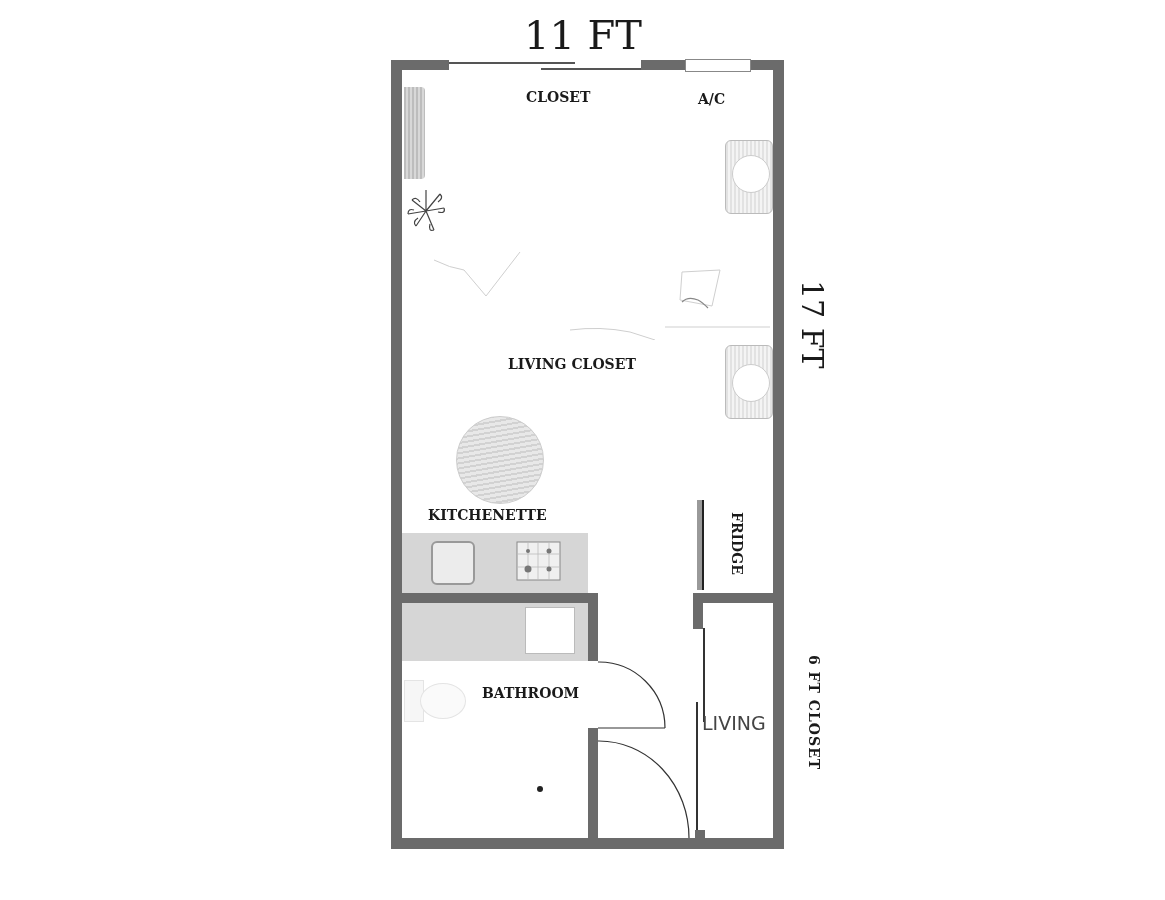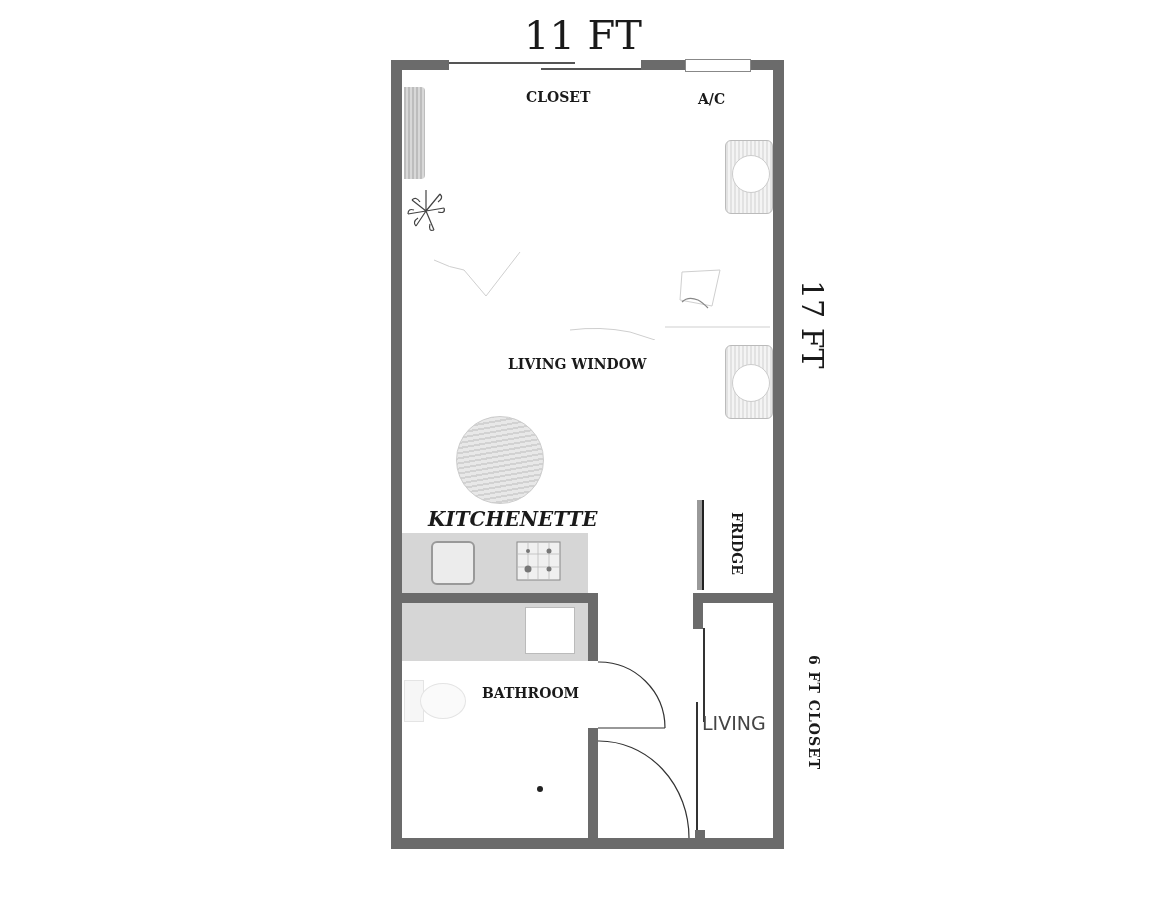--- a/index.html
+++ b/index.html
@@ -59,25 +59,25 @@
     <path d="M252 72 q6 -6 16 -2 q4 2 10 8" stroke="#888" stroke-width="1.2" fill="none"></path>
   </svg>
 
   <div class="chair" style="left:725px; top:140px; width:46px; height:72px;">
     <div class="seat" style="left:6px; top:14px; width:36px; height:36px;"></div>
   </div>
   <div class="chair" style="left:725px; top:345px; width:46px; height:72px;">
     <div class="seat" style="left:6px; top:18px; width:36px; height:36px;"></div>
   </div>
 
-  <div class="label" style="left:508px; top:356px; font-size:14px;">LIVING WINDOW</div>
+  <div class="label" style="left:508px; top:356px; font-size:14px;">LIVING CLOSET</div>
 
   <div class="abs" style="left:456px; top:416px; width:86px; height:86px; border-radius:50%; background:repeating-linear-gradient(170deg,#d2d2d2 0 2px,#e8e8e8 2px 5px); border:1px solid #ccc;"></div>
 
-  <div class="label" style="left:428px; top:507px; font-size:20px;font-style:italic;">KITCHENETTE</div>
+  <div class="label" style="left:428px; top:507px; font-size:14px;">KITCHENETTE</div>
 
   <div class="counter" style="left:402px; top:533px; width:186px; height:60px;"></div>
   <div class="abs" style="left:431px; top:541px; width:40px; height:40px; border:2px solid #999; border-radius:6px; background:#ececec;"></div>
   <svg class="abs" style="left:516px; top:541px;" width="45" height="40" viewBox="0 0 45 40">
     <rect x="1" y="1" width="43" height="38" fill="#f0f0f0" stroke="#888"></rect>
     <g stroke="#bbb" stroke-width="0.8">
       <line x1="1" y1="13" x2="44" y2="13"></line>
         <line x1="1" y1="26" x2="44" y2="26"></line>
       <line x1="12" y1="1" x2="12" y2="39"></line>
         <line x1="22" y1="1" x2="22" y2="39"></line>

